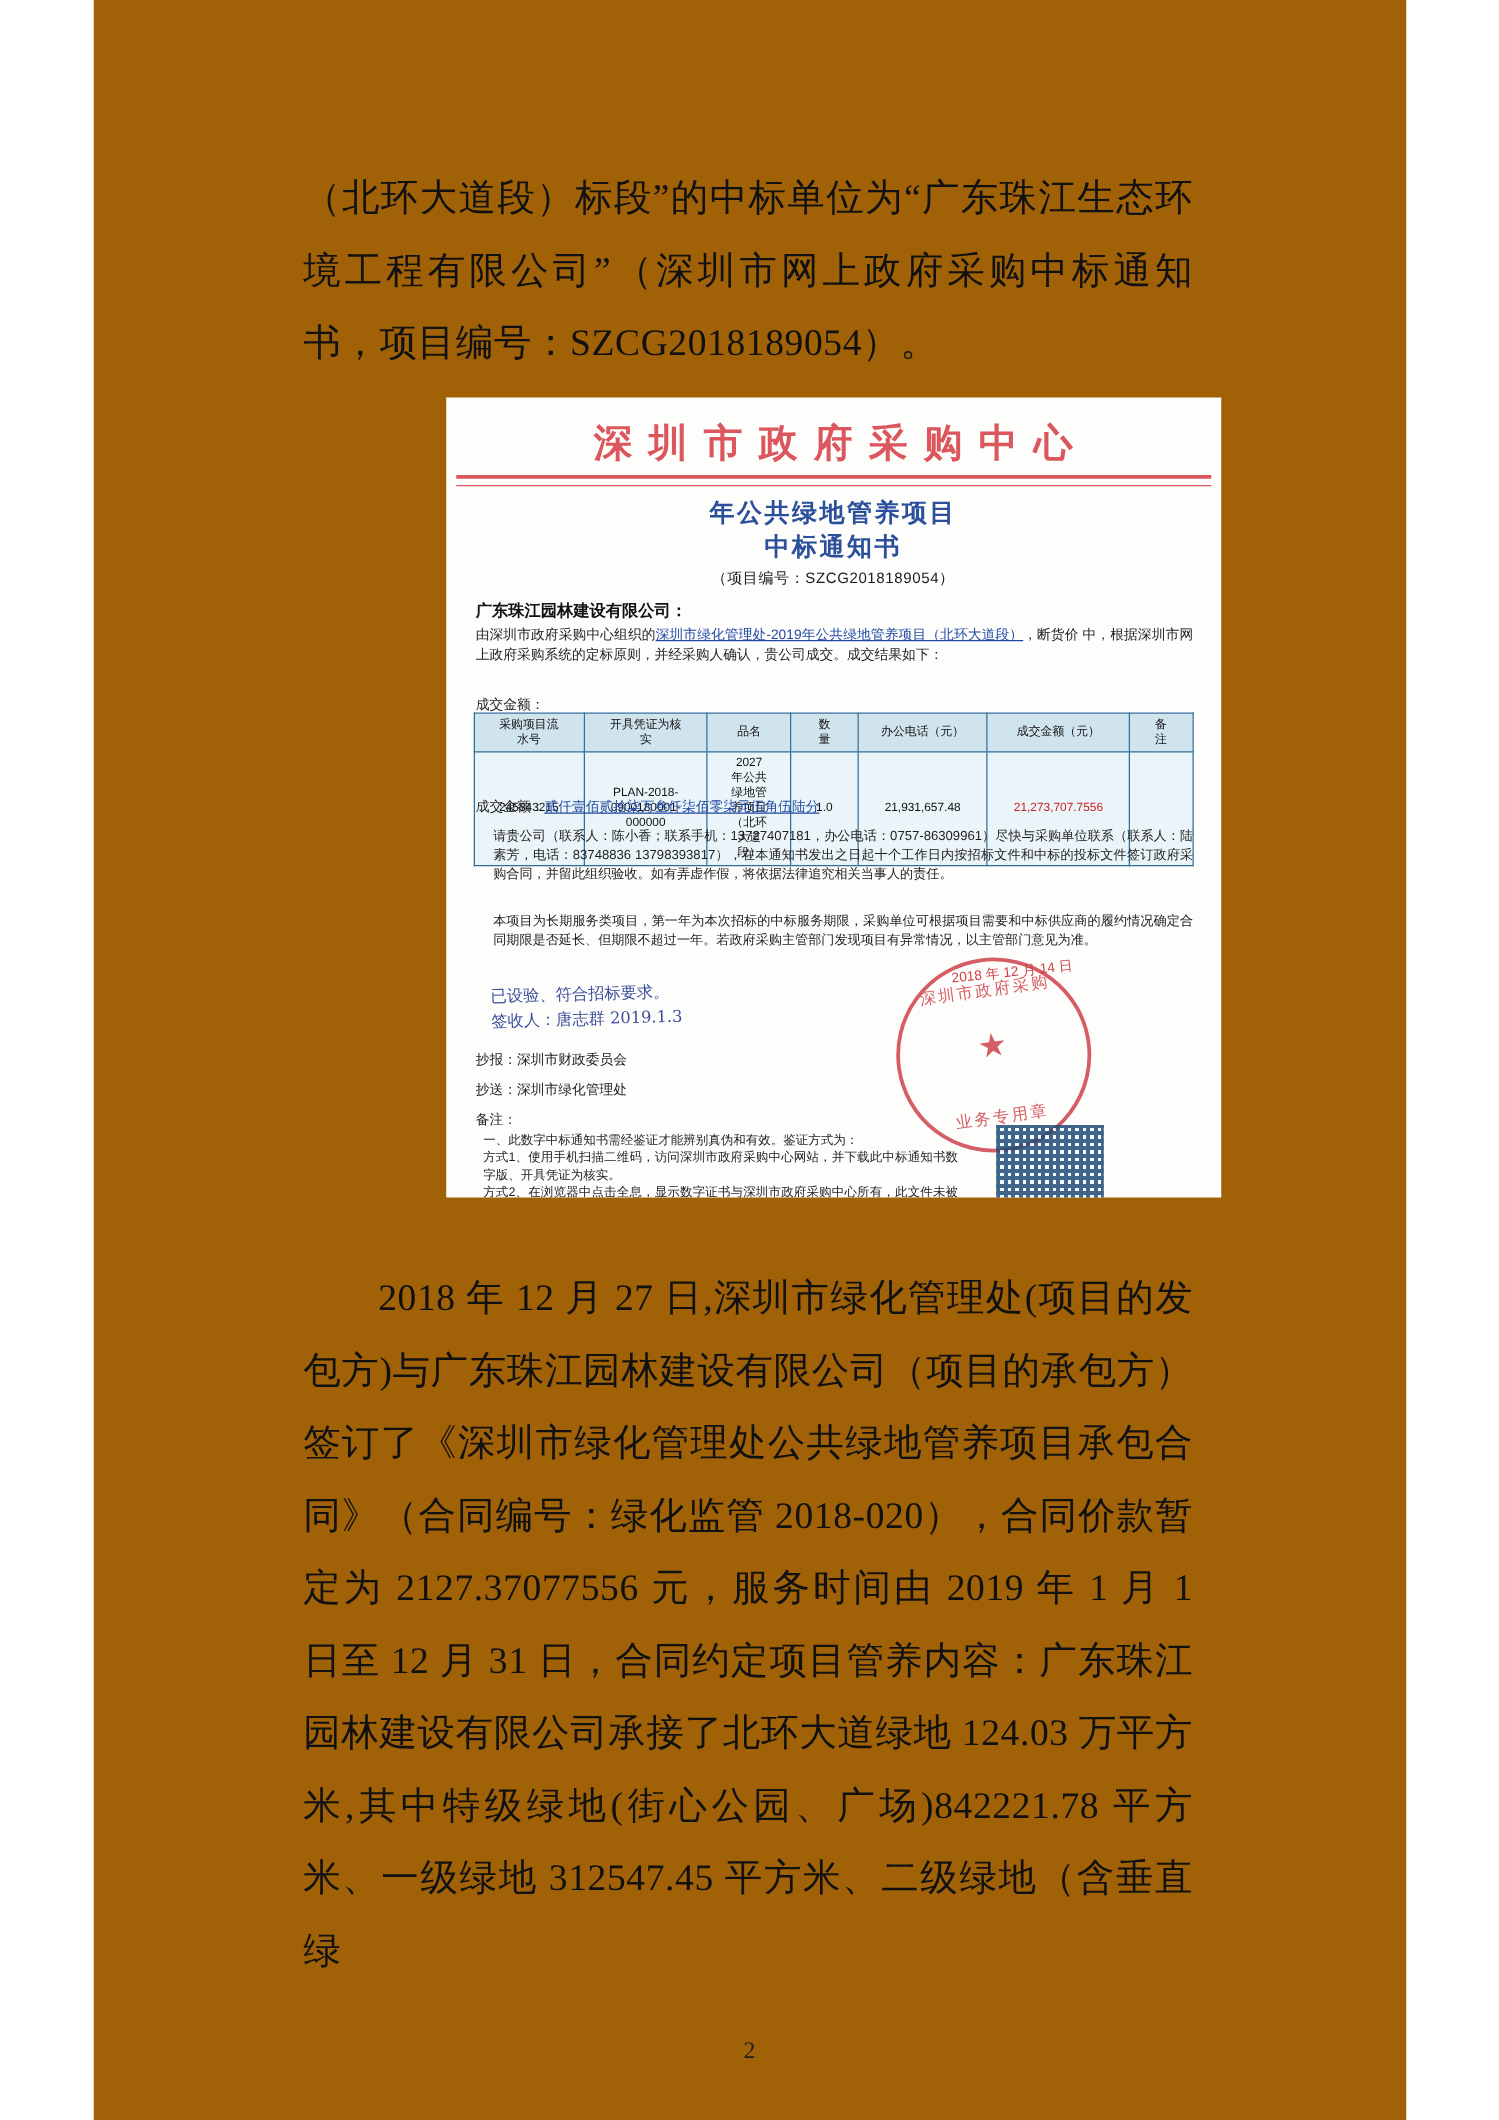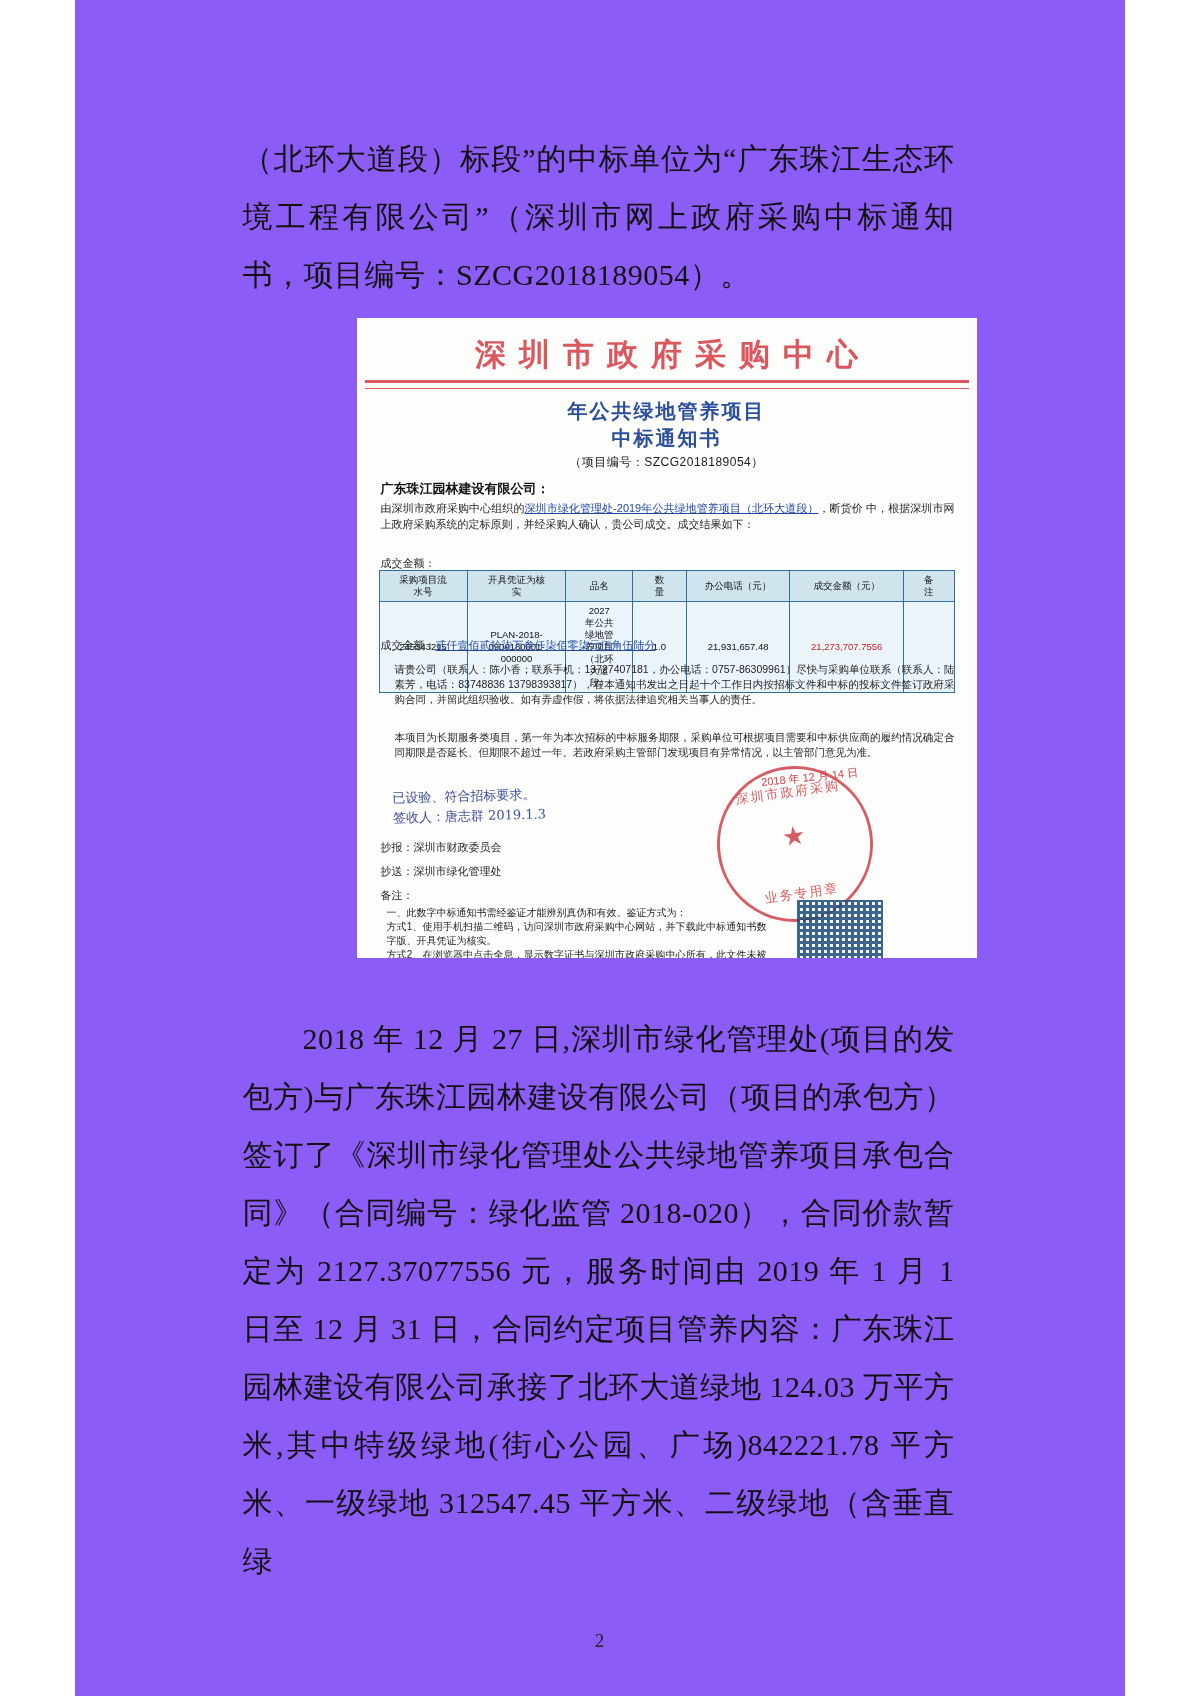--- a/index.html
+++ b/index.html
@@ -9,21 +9,21 @@
   }
   body {
     font-family: "Liberation Serif", serif;
     color: #000000;
   }
   .page {
     position: relative;
     width: 1050px;
     height: 1696px;
     margin: 0 auto;
-    background: #8b5cf6;
+    background: #a16207;
     overflow: hidden;
   }
   .body-text {
     position: absolute;
     left: 168px;
     right: 170px;
     font-size: 30px;
     line-height: 58px;
     letter-spacing: 0.5px;
     text-align: justify;

